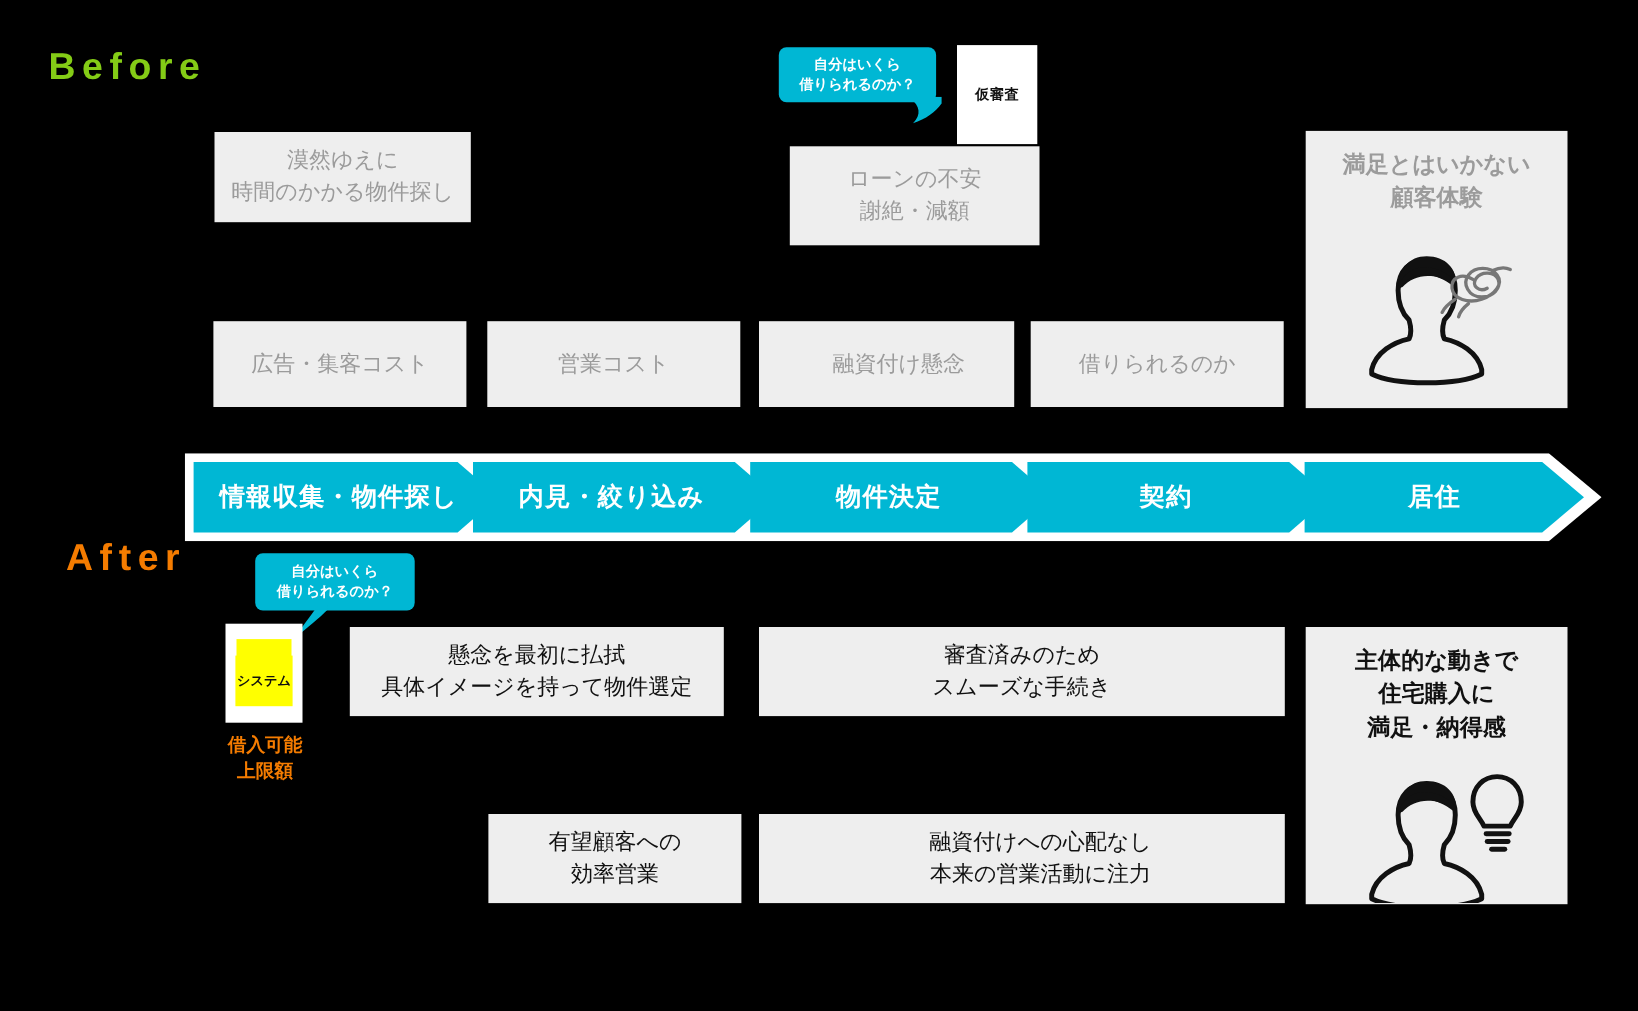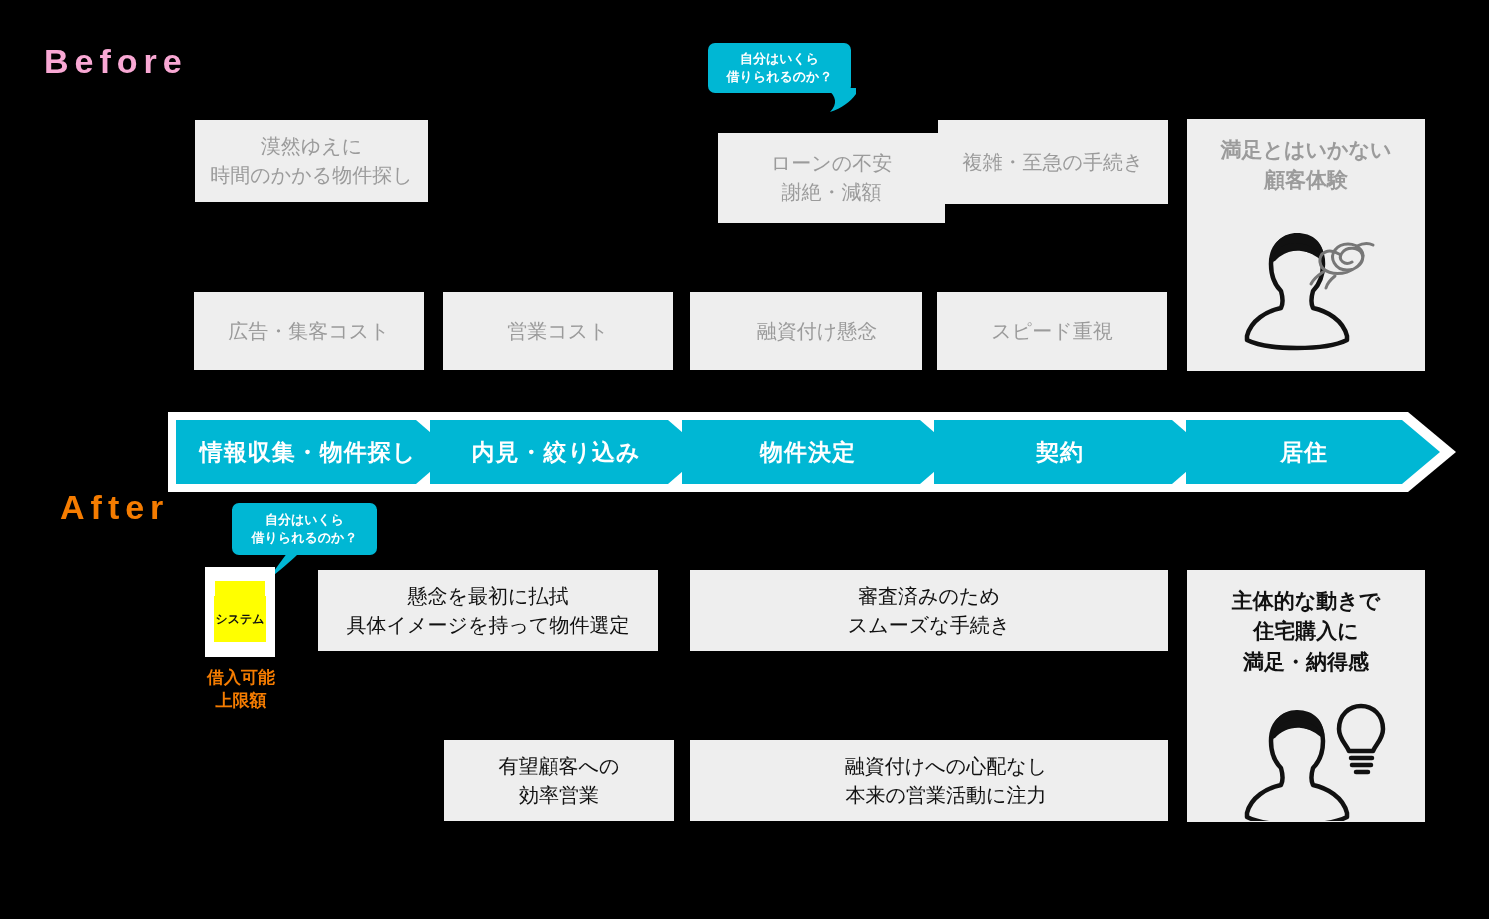--- a/index.html
+++ b/index.html
@@ -21,21 +21,21 @@
   .abs { position: absolute; }
 
   
   .section-label {
     font-size: 34px;
     font-weight: 700;
     letter-spacing: 6px;
     line-height: 1;
     white-space: nowrap;
   }
-  #label-before { left: 44px; top: 44px; color: #f9a8d4; }
+  #label-before { left: 44px; top: 44px; color: #84cc16; }
   #label-after  { left: 60px; top: 490px; color: #f57c00; }
 
   
   .card {
     background: #eeeeee;
     display: flex;
     align-items: center;
     justify-content: center;
     text-align: center;
     box-sizing: border-box;
@@ -161,47 +161,47 @@
   <div class="abs card card-before" style="left:195px; top:120px; width:233px; height:82px;">
     <span class="txt">漠然ゆえに
 時間のかかる物件探し</span>
   </div>
 
   <div class="abs card card-before" style="left:694px; top:133px; width:227px; height:90px;margin-left:24px;">
     <span class="txt">ローンの不安
 謝絶・減額</span>
   </div>
 
-  <div class="abs card card-before" style="left:938px; top:120px; width:230px; height:84px;">
-    <span class="txt">複雑・至急の手続き</span>
-  </div>
 
   <div class="abs bubble" id="bubble-before">
     <span class="btxt">自分はいくら
 借りられるのか？</span>
   </div>
   <svg class="abs bubble-tail" style="left:826px; top:88px;" width="42" height="26" viewBox="0 0 42 26">
     <path d="M2,0 L30,0 L30,6 C24,14 16,20 4,24 C12,16 10,8 2,2 Z" fill="#00b7d4"></path>
   </svg>
 
+  <div class="abs doccard" id="doc-kari">
+    <span class="dtxt">仮審査</span>
+  </div>
 
   <div class="abs card card-before" style="left:194px; top:292px; width:230px; height:78px;">
     <span class="txt">広告・集客コスト</span>
   </div>
 
   <div class="abs card card-before" style="left:443px; top:292px; width:230px; height:78px;">
     <span class="txt">営業コスト</span>
   </div>
 
   <div class="abs card card-before" style="left:690px; top:292px; width:232px; height:78px;padding-left:32px;">
     <span class="txt">融資付け懸念</span>
   </div>
 
   <div class="abs card card-before" style="left:937px; top:292px; width:230px; height:78px;">
-    <span class="txt">スピード重視</span>
+    <span class="txt">借りられるのか</span>
   </div>
 
   <div class="abs outcome" id="outcome-before" style="left:1187px; top:119px; width:238px; height:252px;">
     <div class="otxt">満足とはいかない
 顧客体験</div>
     <div class="art">
       <svg width="238" height="140" viewBox="0 0 238 140" style="position:absolute;left:0;top:-4px;">
 
         <g fill="none" stroke="#111111" stroke-width="4.5" stroke-linecap="round" stroke-linejoin="round">
           <path d="M84,52 C84,34 95,24 110,24 C125,24 136,34 136,52 C136,63 132,73 126,79

